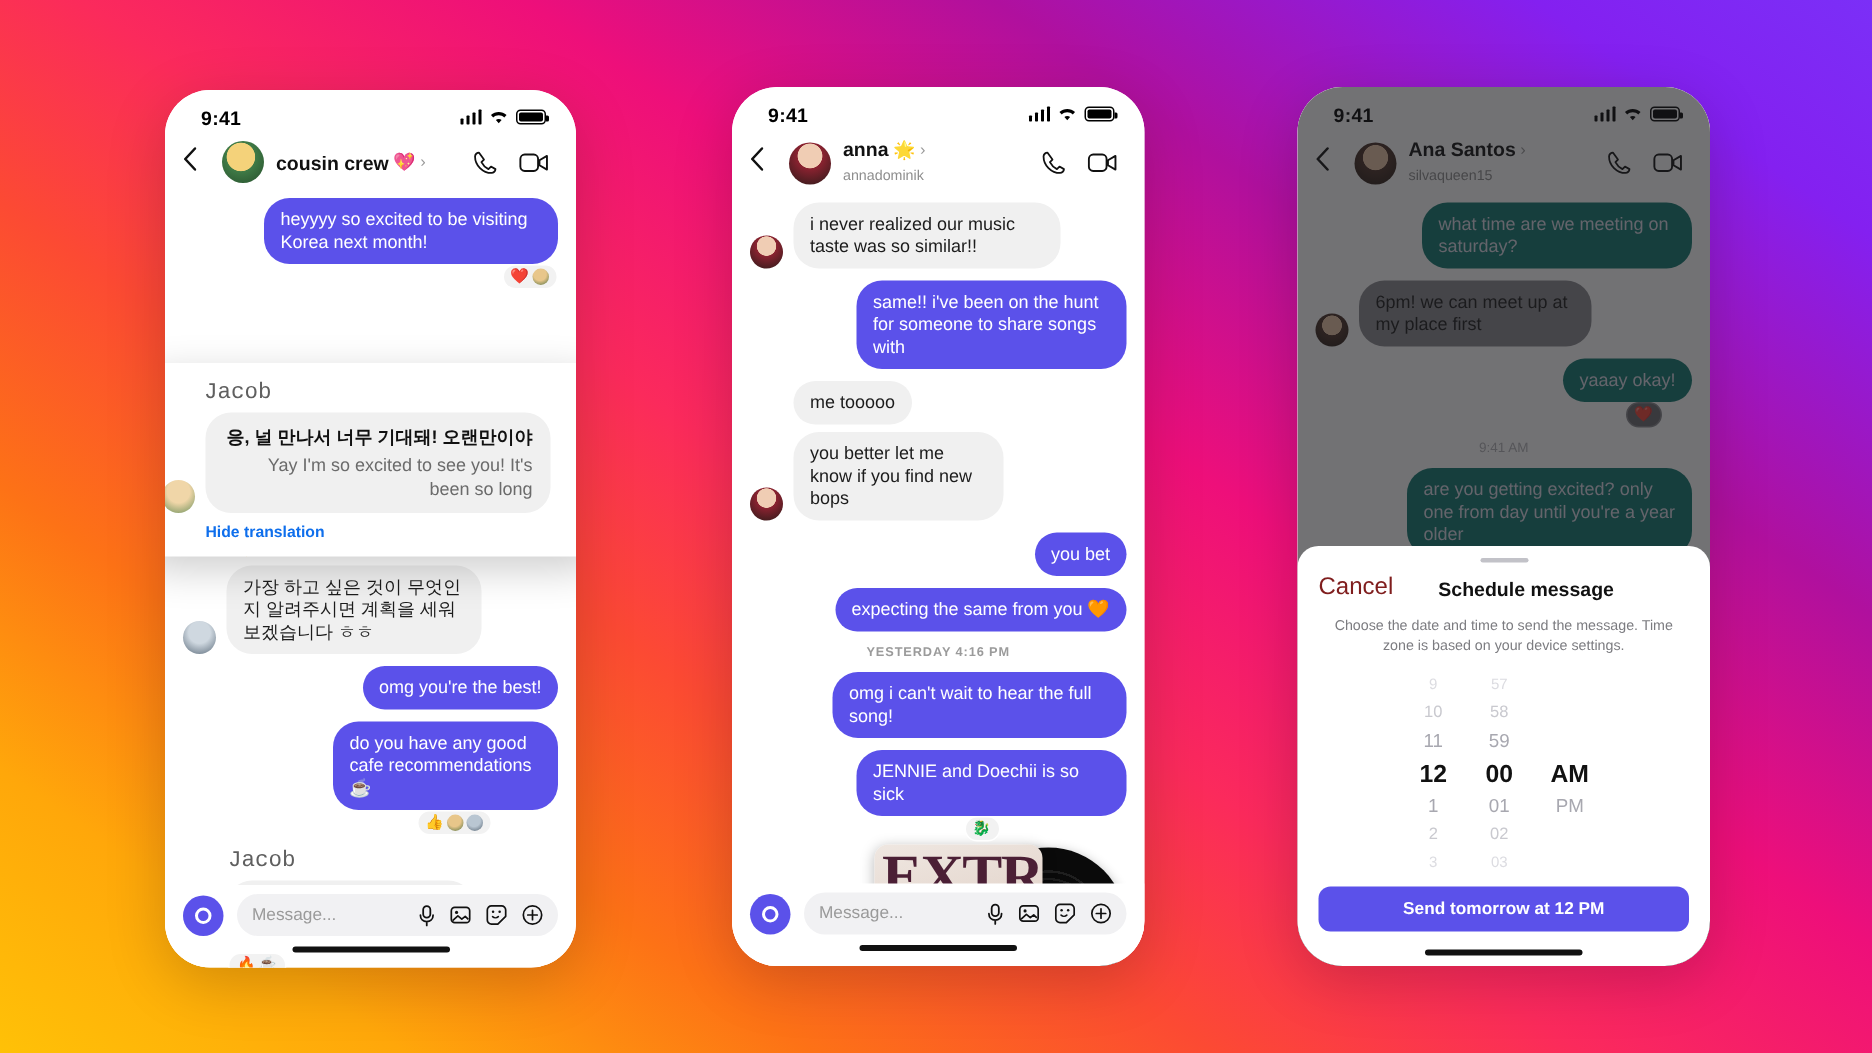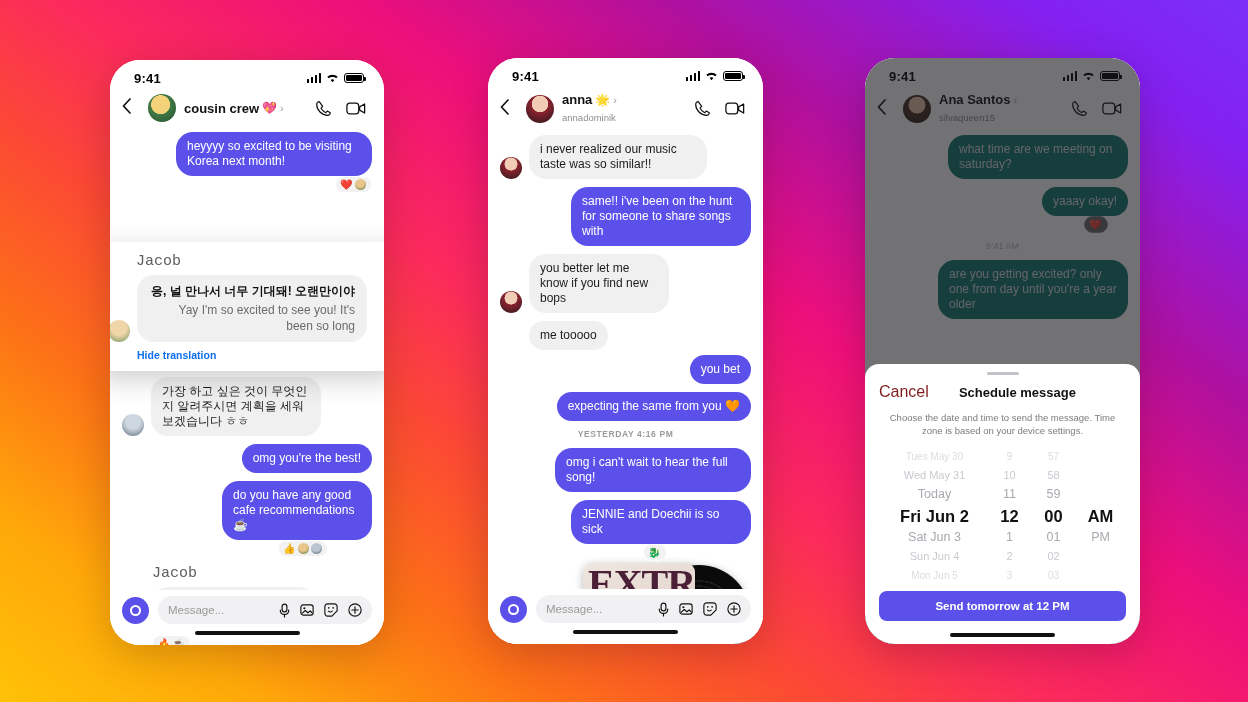--- a/index.html
+++ b/index.html
@@ -437,27 +437,27 @@
       </div>
 
       <div class="thread">
         <div class="row in">
           <span class="av" style="background:radial-gradient(circle at 50% 32%,#f0cdb4 0 34%,#8a2230 36%,#2a1a18 100%)"></span>
           <div class="bub in" style="max-width:178px">i never realized our music taste was so similar!!</div>
         </div>
         <div class="row out">
           <div class="bub out" style="max-width:180px">same!! i've been on the hunt for someone to share songs with</div>
         </div>
+        <div class="row in" style="margin-bottom:5px">
+          <span class="av" style="width:22px;height:22px;margin-right:7px;background:transparent"></span>
+          <div class="bub in">me tooooo</div>
+        </div>
         <div class="row in">
           <span class="av" style="background:radial-gradient(circle at 50% 32%,#f0cdb4 0 34%,#8a2230 36%,#2a1a18 100%)"></span>
           <div class="bub in" style="max-width:140px">you better let me know if you find new bops</div>
-        </div>
-        <div class="row in" style="margin-bottom:5px">
-          <span class="av" style="width:22px;height:22px;margin-right:7px;background:transparent"></span>
-          <div class="bub in">me tooooo</div>
         </div>
         <div class="row out">
           <div class="bub out">you bet</div>
         </div>
         <div class="row out">
           <div class="bub out">expecting the same from you 🧡</div>
         </div>
 
         <div class="tstamp">YESTERDAY 4:16 PM</div>
 
@@ -583,20 +583,24 @@
                 <path d="M15 6.2 20.5 3v10L15 9.8z" fill="none" stroke="#111" stroke-width="1.4" stroke-linejoin="round"></path>
               </svg>
             </span>
         </span>
       </div>
 
       <div class="thread">
         <div class="row out">
           <div class="bub out" style="max-width:180px">what time are we meeting on saturday?</div>
         </div>
+        <div class="row in">
+          <span class="av" style="background:radial-gradient(circle at 50% 36%,#e8c3a4 0 36%,#4a3026 38%,#241a14 100%)"></span>
+          <div class="bub in" style="max-width:155px">6pm! we can meet up at my place first</div>
+        </div>
         <div class="row out">
           <div class="stack out">
             <div class="bub out">yaaay okay!</div>
             <div class="reacts" style="background:#6b6b70;border-color:#8a8a8f;margin-right:20px">
               <span>❤️</span>
             </div>
           </div>
         </div>
         <div class="tstamp plain" style="color:#b4b4b8">9:41 AM</div>
         <div class="row out">
@@ -609,29 +613,20 @@
       <div class="sheet">
         <div class="grabber"></div>
         <div class="sheethead">
           <span class="cancel">Cancel</span>
           <span class="sheettitle">Schedule message</span>
         </div>
         <div class="sheetdesc">Choose the date and time to send the message. Time zone is based on your device settings.</div>
 
         <div class="picker">
           <div class="pcols">
-            <div class="pcol date">
-              <span class="pitem p4">Tues May 30</span>
-              <span class="pitem p3">Wed May 31</span>
-              <span class="pitem n2">Today</span>
-              <span class="pitem sel">Fri Jun 2</span>
-              <span class="pitem n2">Sat Jun 3</span>
-              <span class="pitem p3">Sun Jun 4</span>
-              <span class="pitem p4">Mon Jun 5</span>
-            </div>
             <div class="pcol hour">
               <span class="pitem p4">9</span>
               <span class="pitem p3">10</span>
               <span class="pitem n2">11</span>
               <span class="pitem sel">12</span>
               <span class="pitem n2">1</span>
               <span class="pitem p3">2</span>
               <span class="pitem p4">3</span>
             </div>
             <div class="pcol min">

